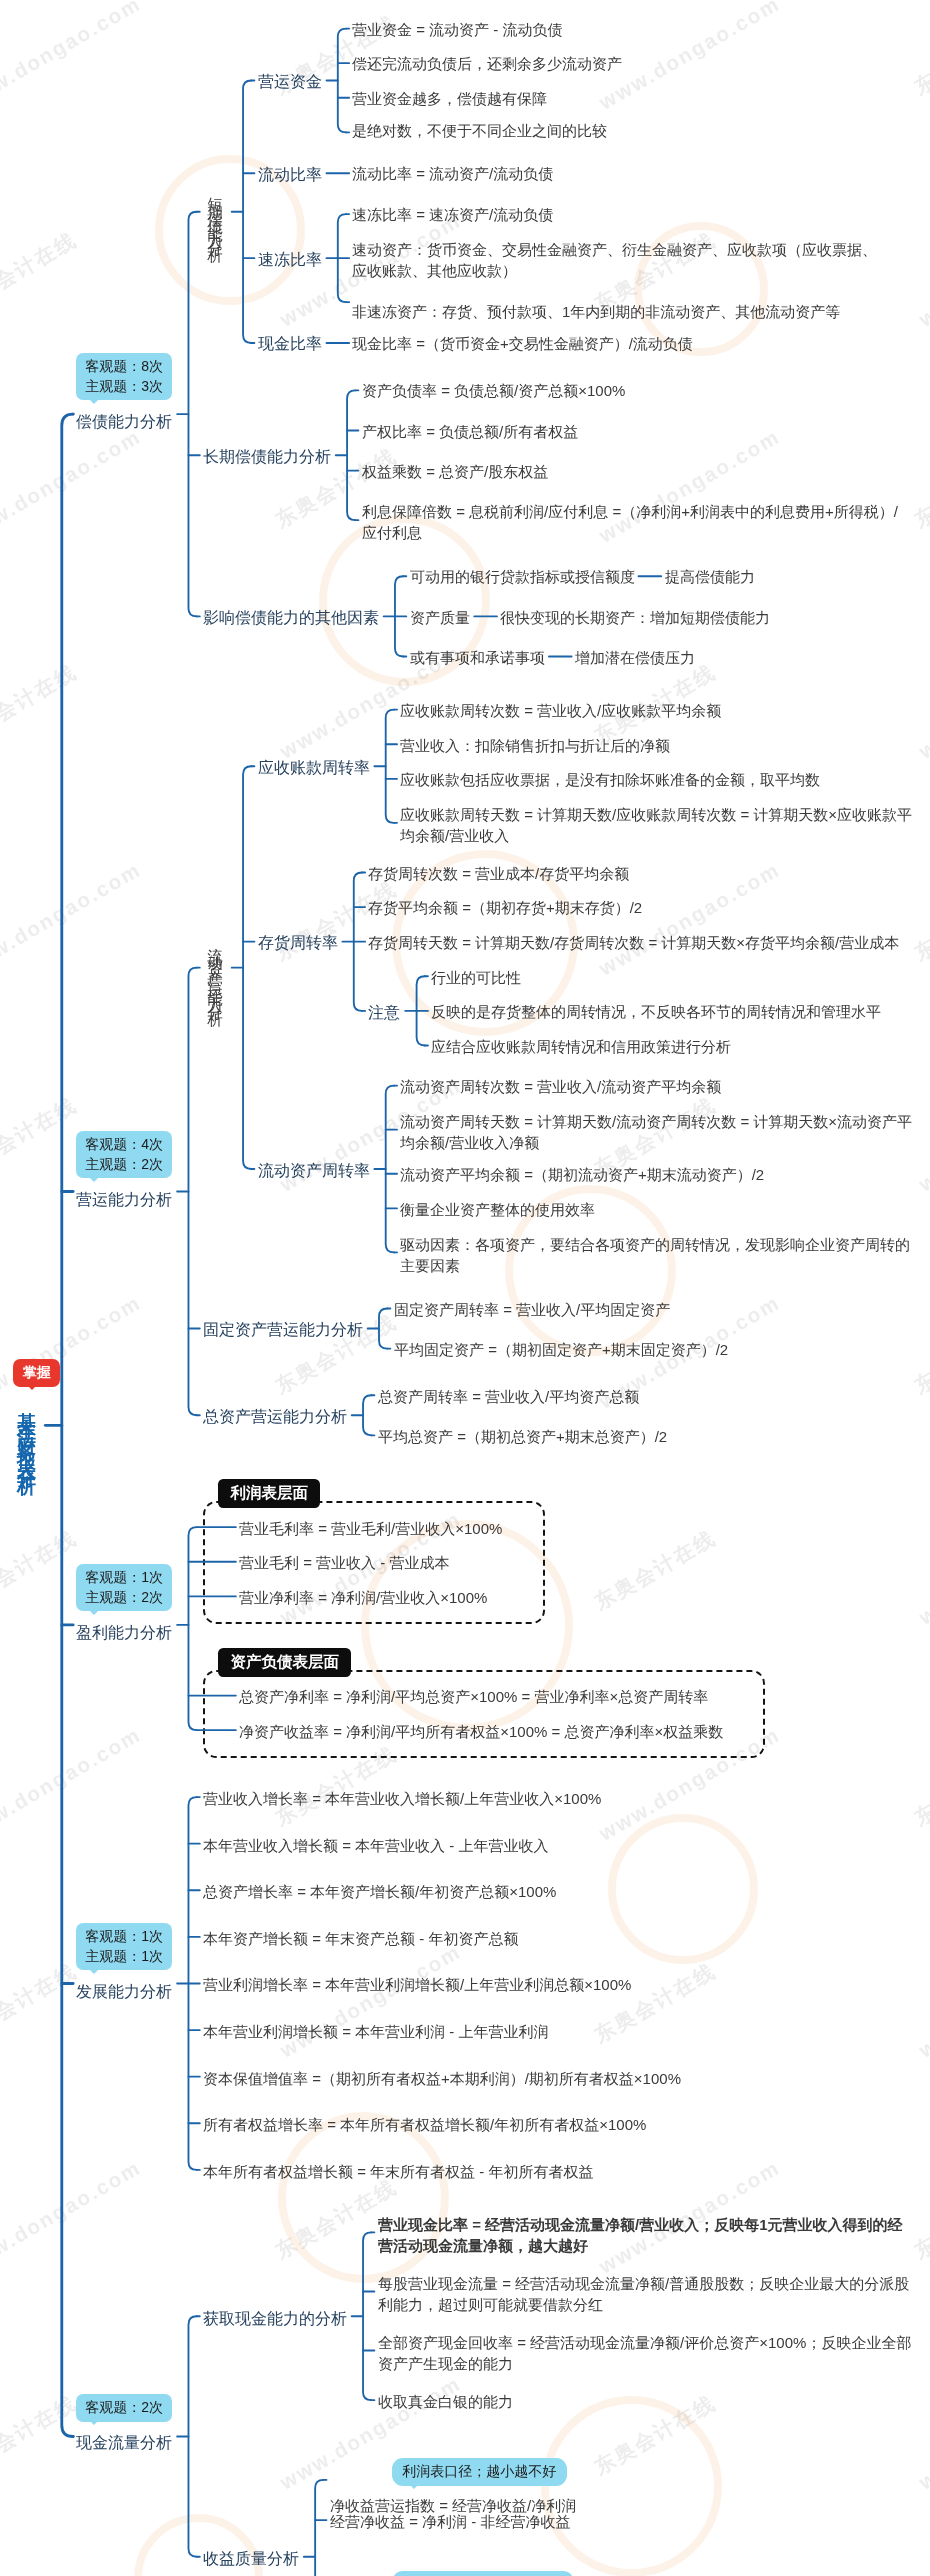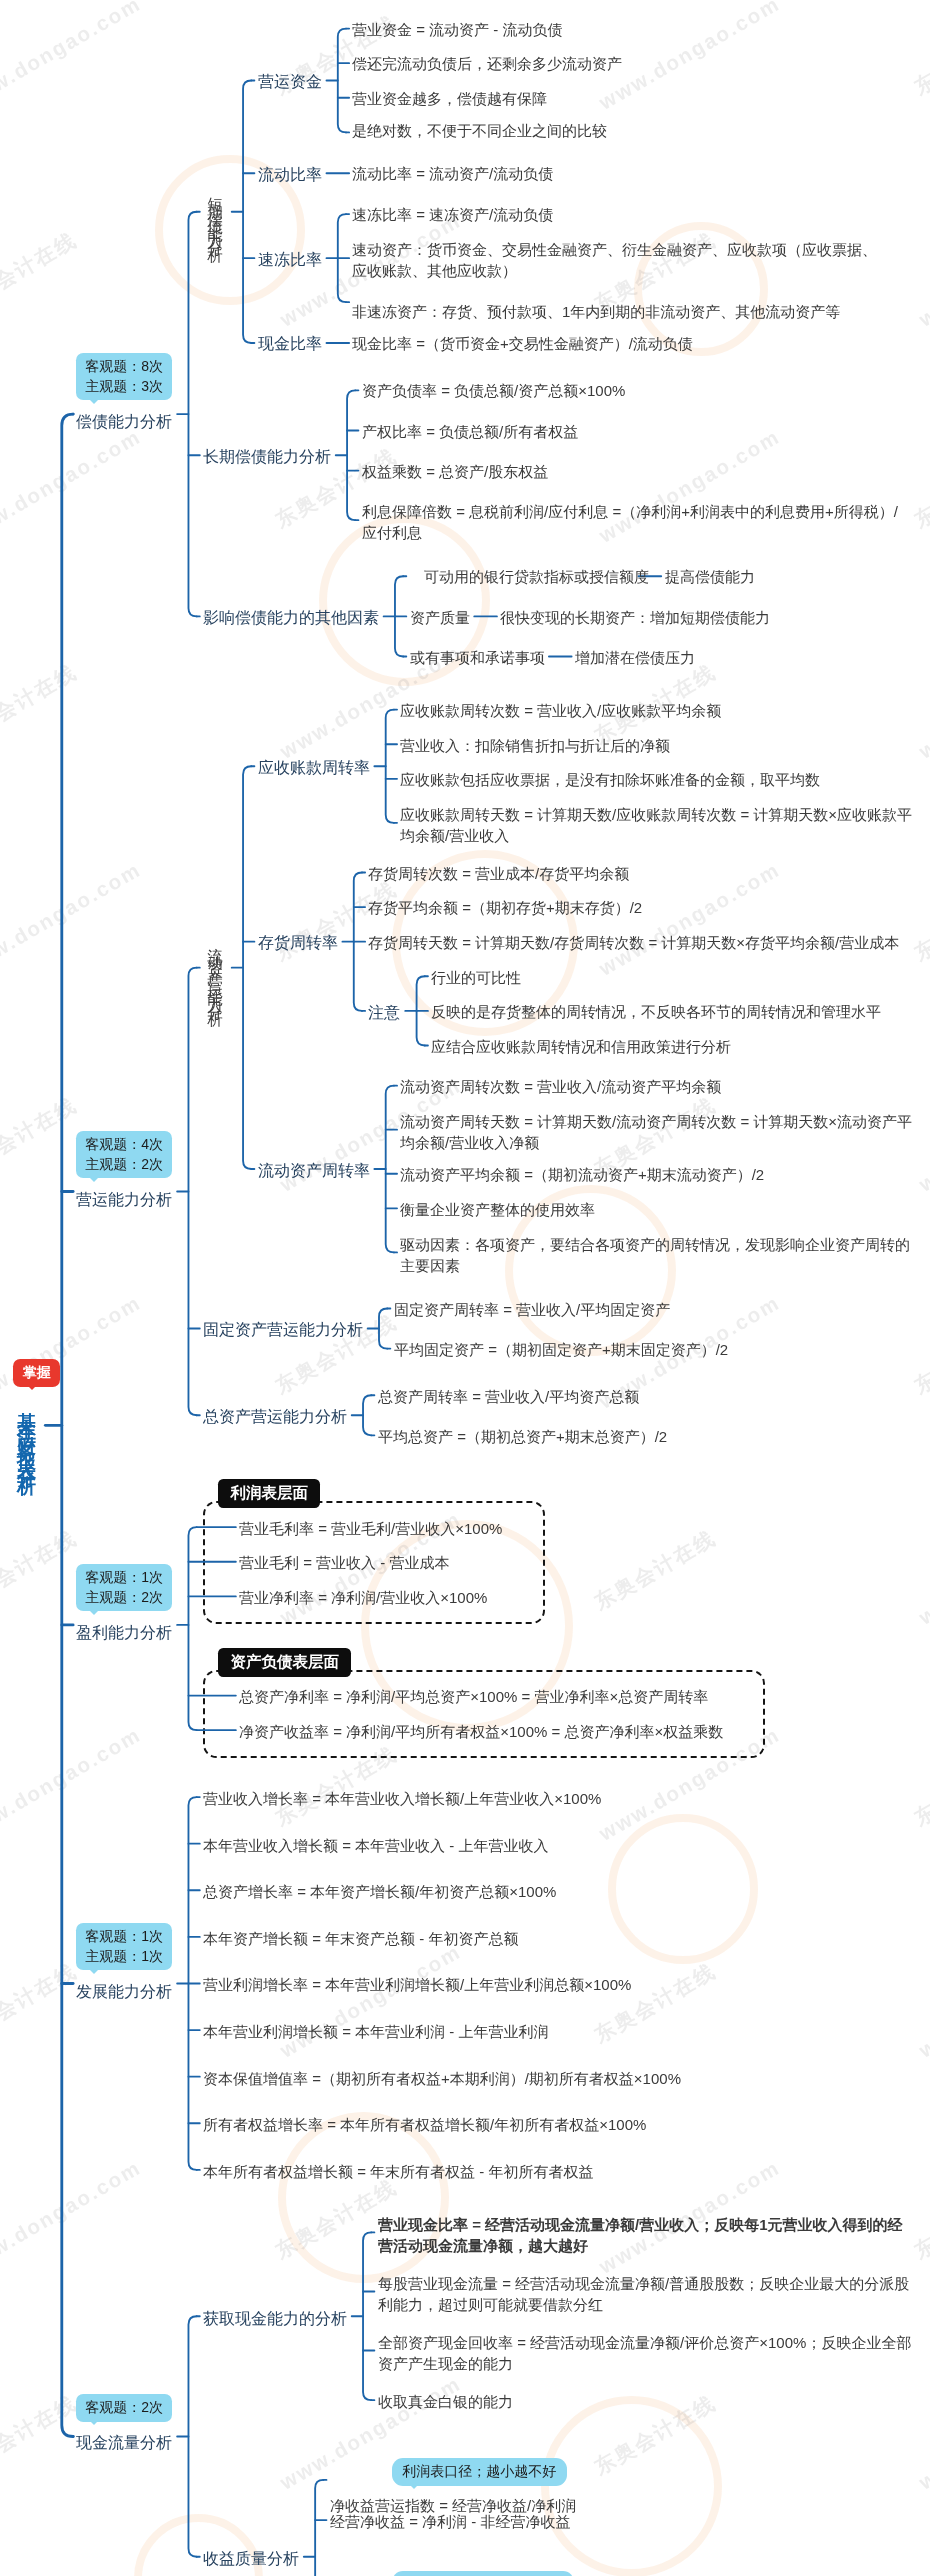--- a/index.html
+++ b/index.html
@@ -283,21 +283,21 @@
       <div class="node" style="left: 362px; top: 461px;">
         <div class="label lab-leaf"><span class="" style="max-width: 536px; text-align: center;">权益乘数 = 总资产/股东权益</span></div>
       </div>
       <div class="node" style="left: 362px; top: 501px;">
         <div class="label lab-leaf"><span class="" style="max-width: 536px;">利息保障倍数 = 息税前利润/应付利息 =（净利润+利润表中的利息费用+所得税）/应付利息</span></div>
       </div>
       <div class="node" style="left: 203px; top: 606px;">
         <div class="label lab-branch"><span class="">影响偿债能力的其他因素</span></div>
       </div>
       <div class="node" style="left: 410px; top: 566px;">
-        <div class="label lab-leaf"><span class="" style="max-width: 513px; margin-left: 14px;">可动用的银行贷款指标或授信额度</span></div>
+        <div class="label lab-leaf"><span class="" style="max-width: 513px;">可动用的银行贷款指标或授信额度</span></div>
       </div>
       <div class="node" style="left: 665px; top: 566px;">
         <div class="label lab-leaf"><span class="" style="max-width: 258px;">提高偿债能力</span></div>
       </div>
       <div class="node" style="left: 410px; top: 607px;">
         <div class="label lab-leaf"><span class="" style="max-width: 513px;">资产质量</span></div>
       </div>
       <div class="node" style="left: 500px; top: 607px;">
         <div class="label lab-leaf"><span class="" style="max-width: 422px;">很快变现的长期资产：增加短期偿债能力</span></div>
       </div>

